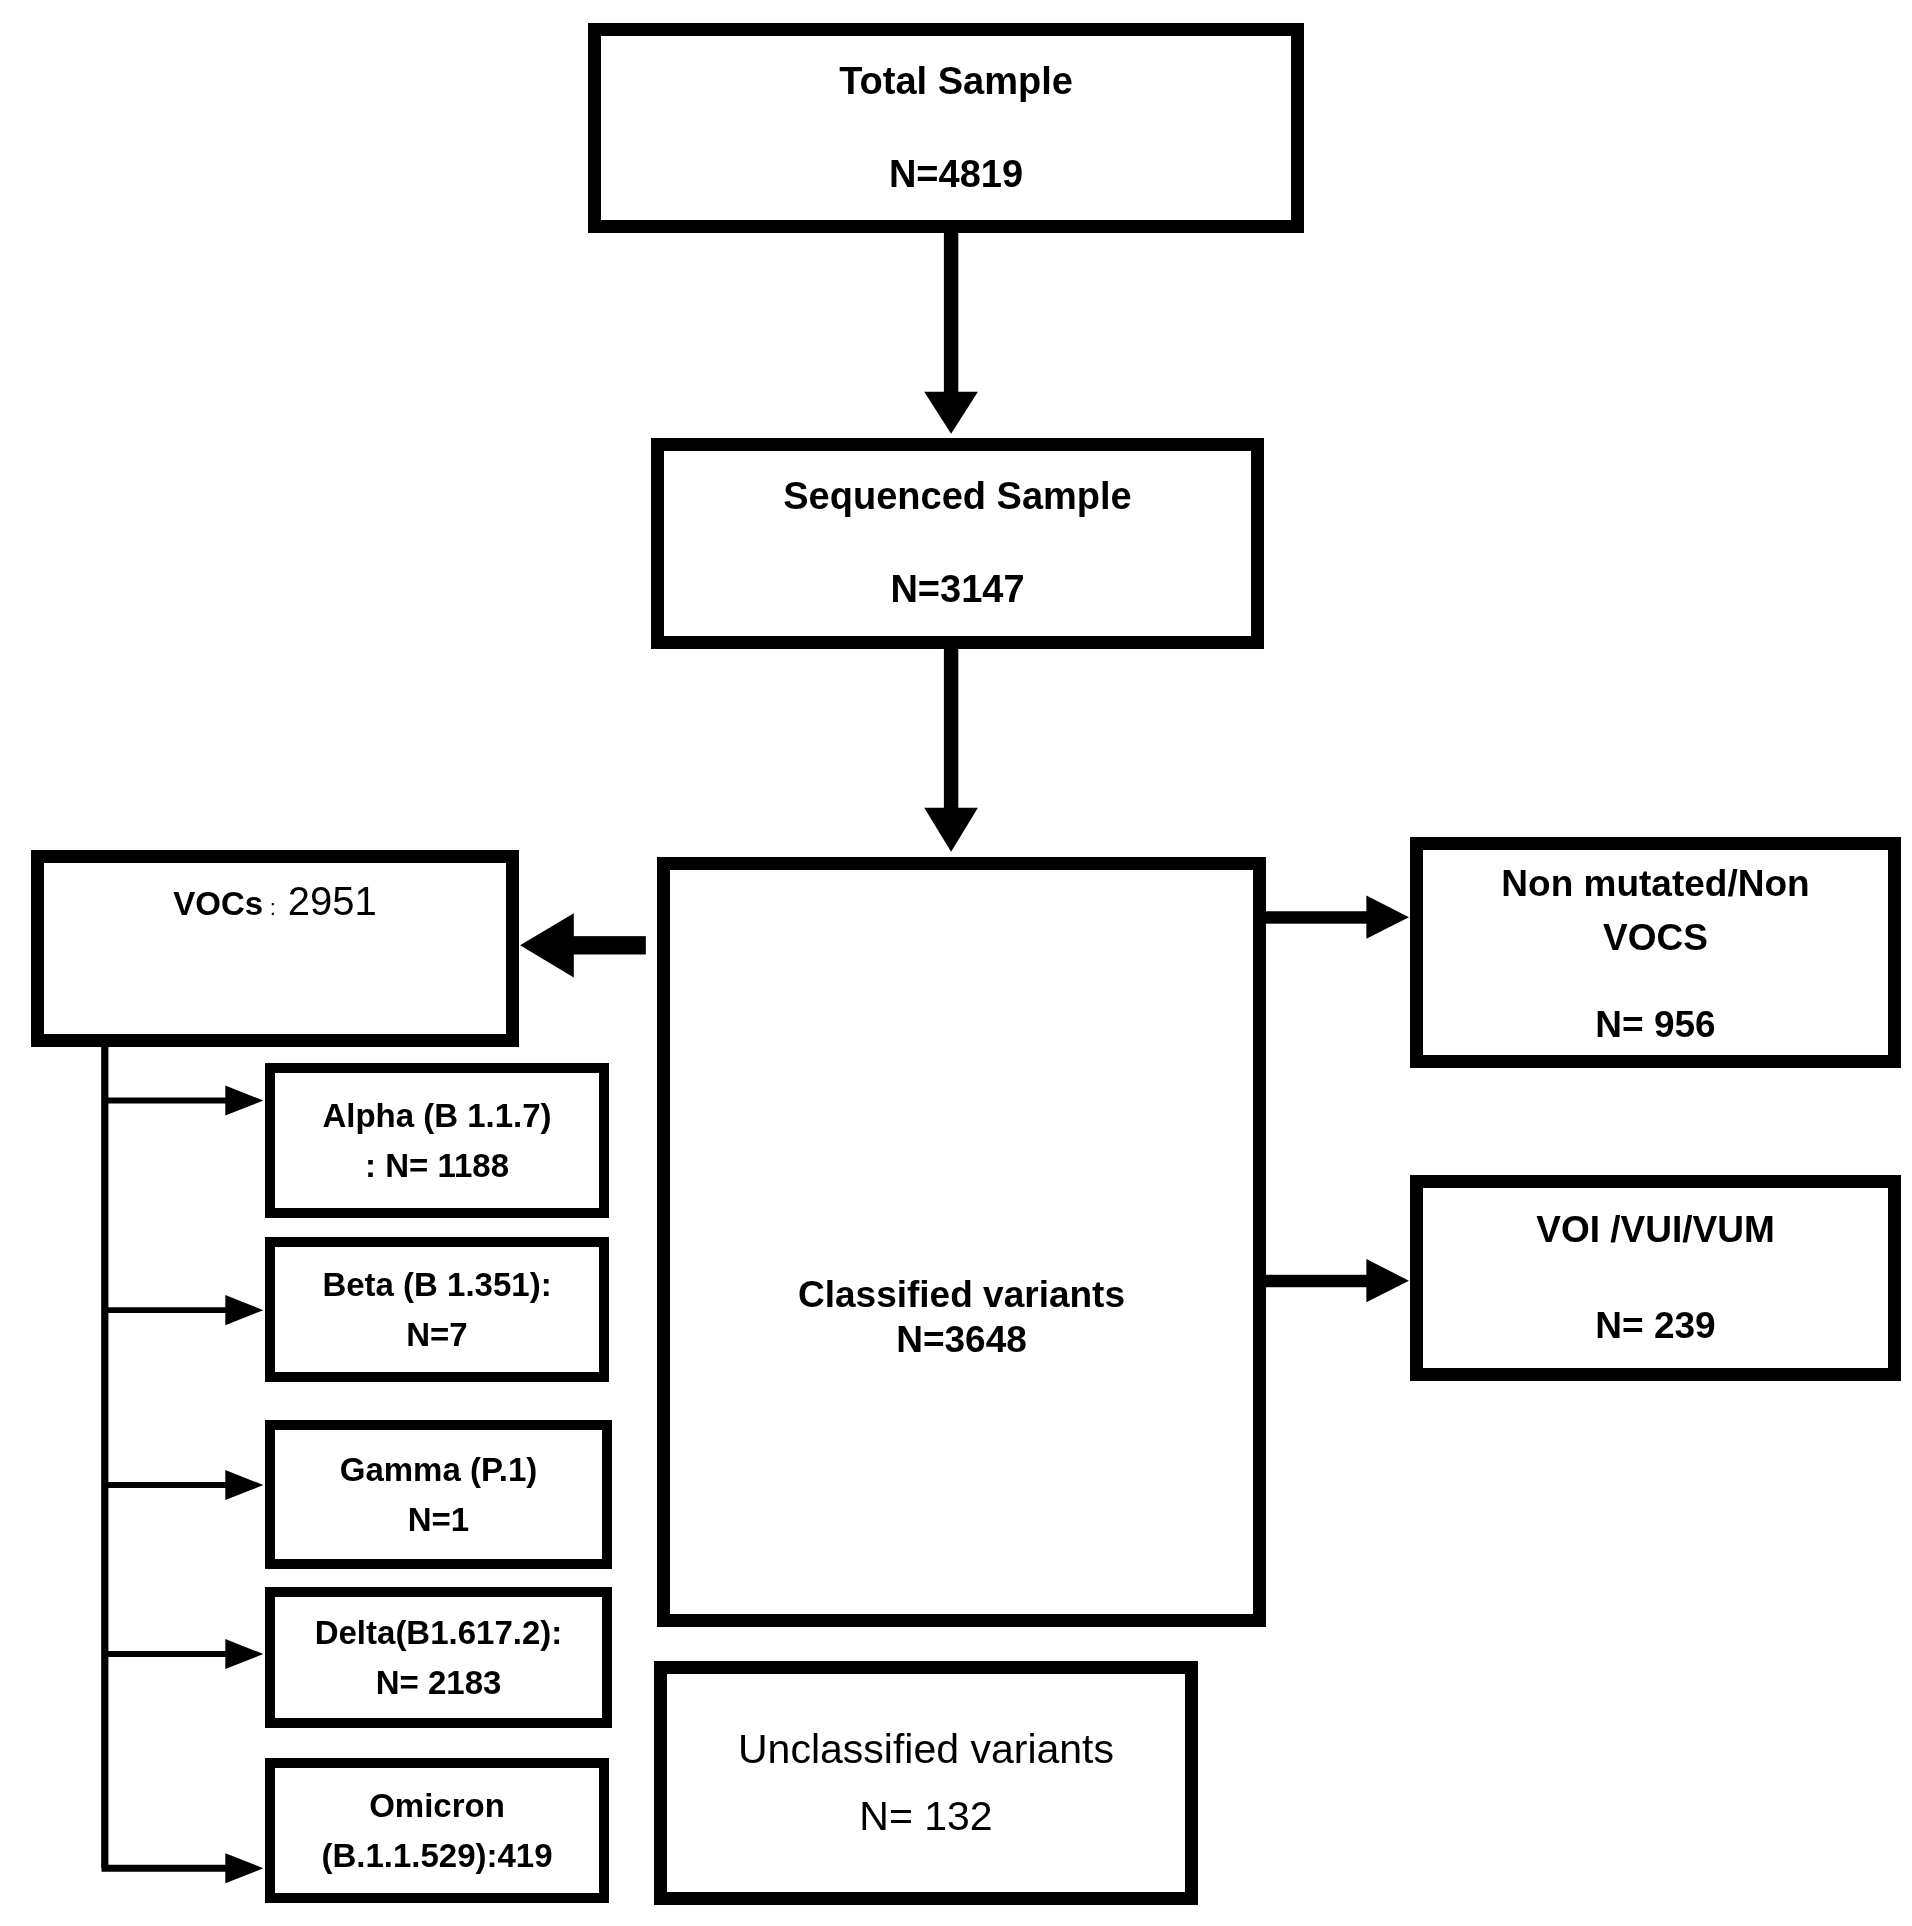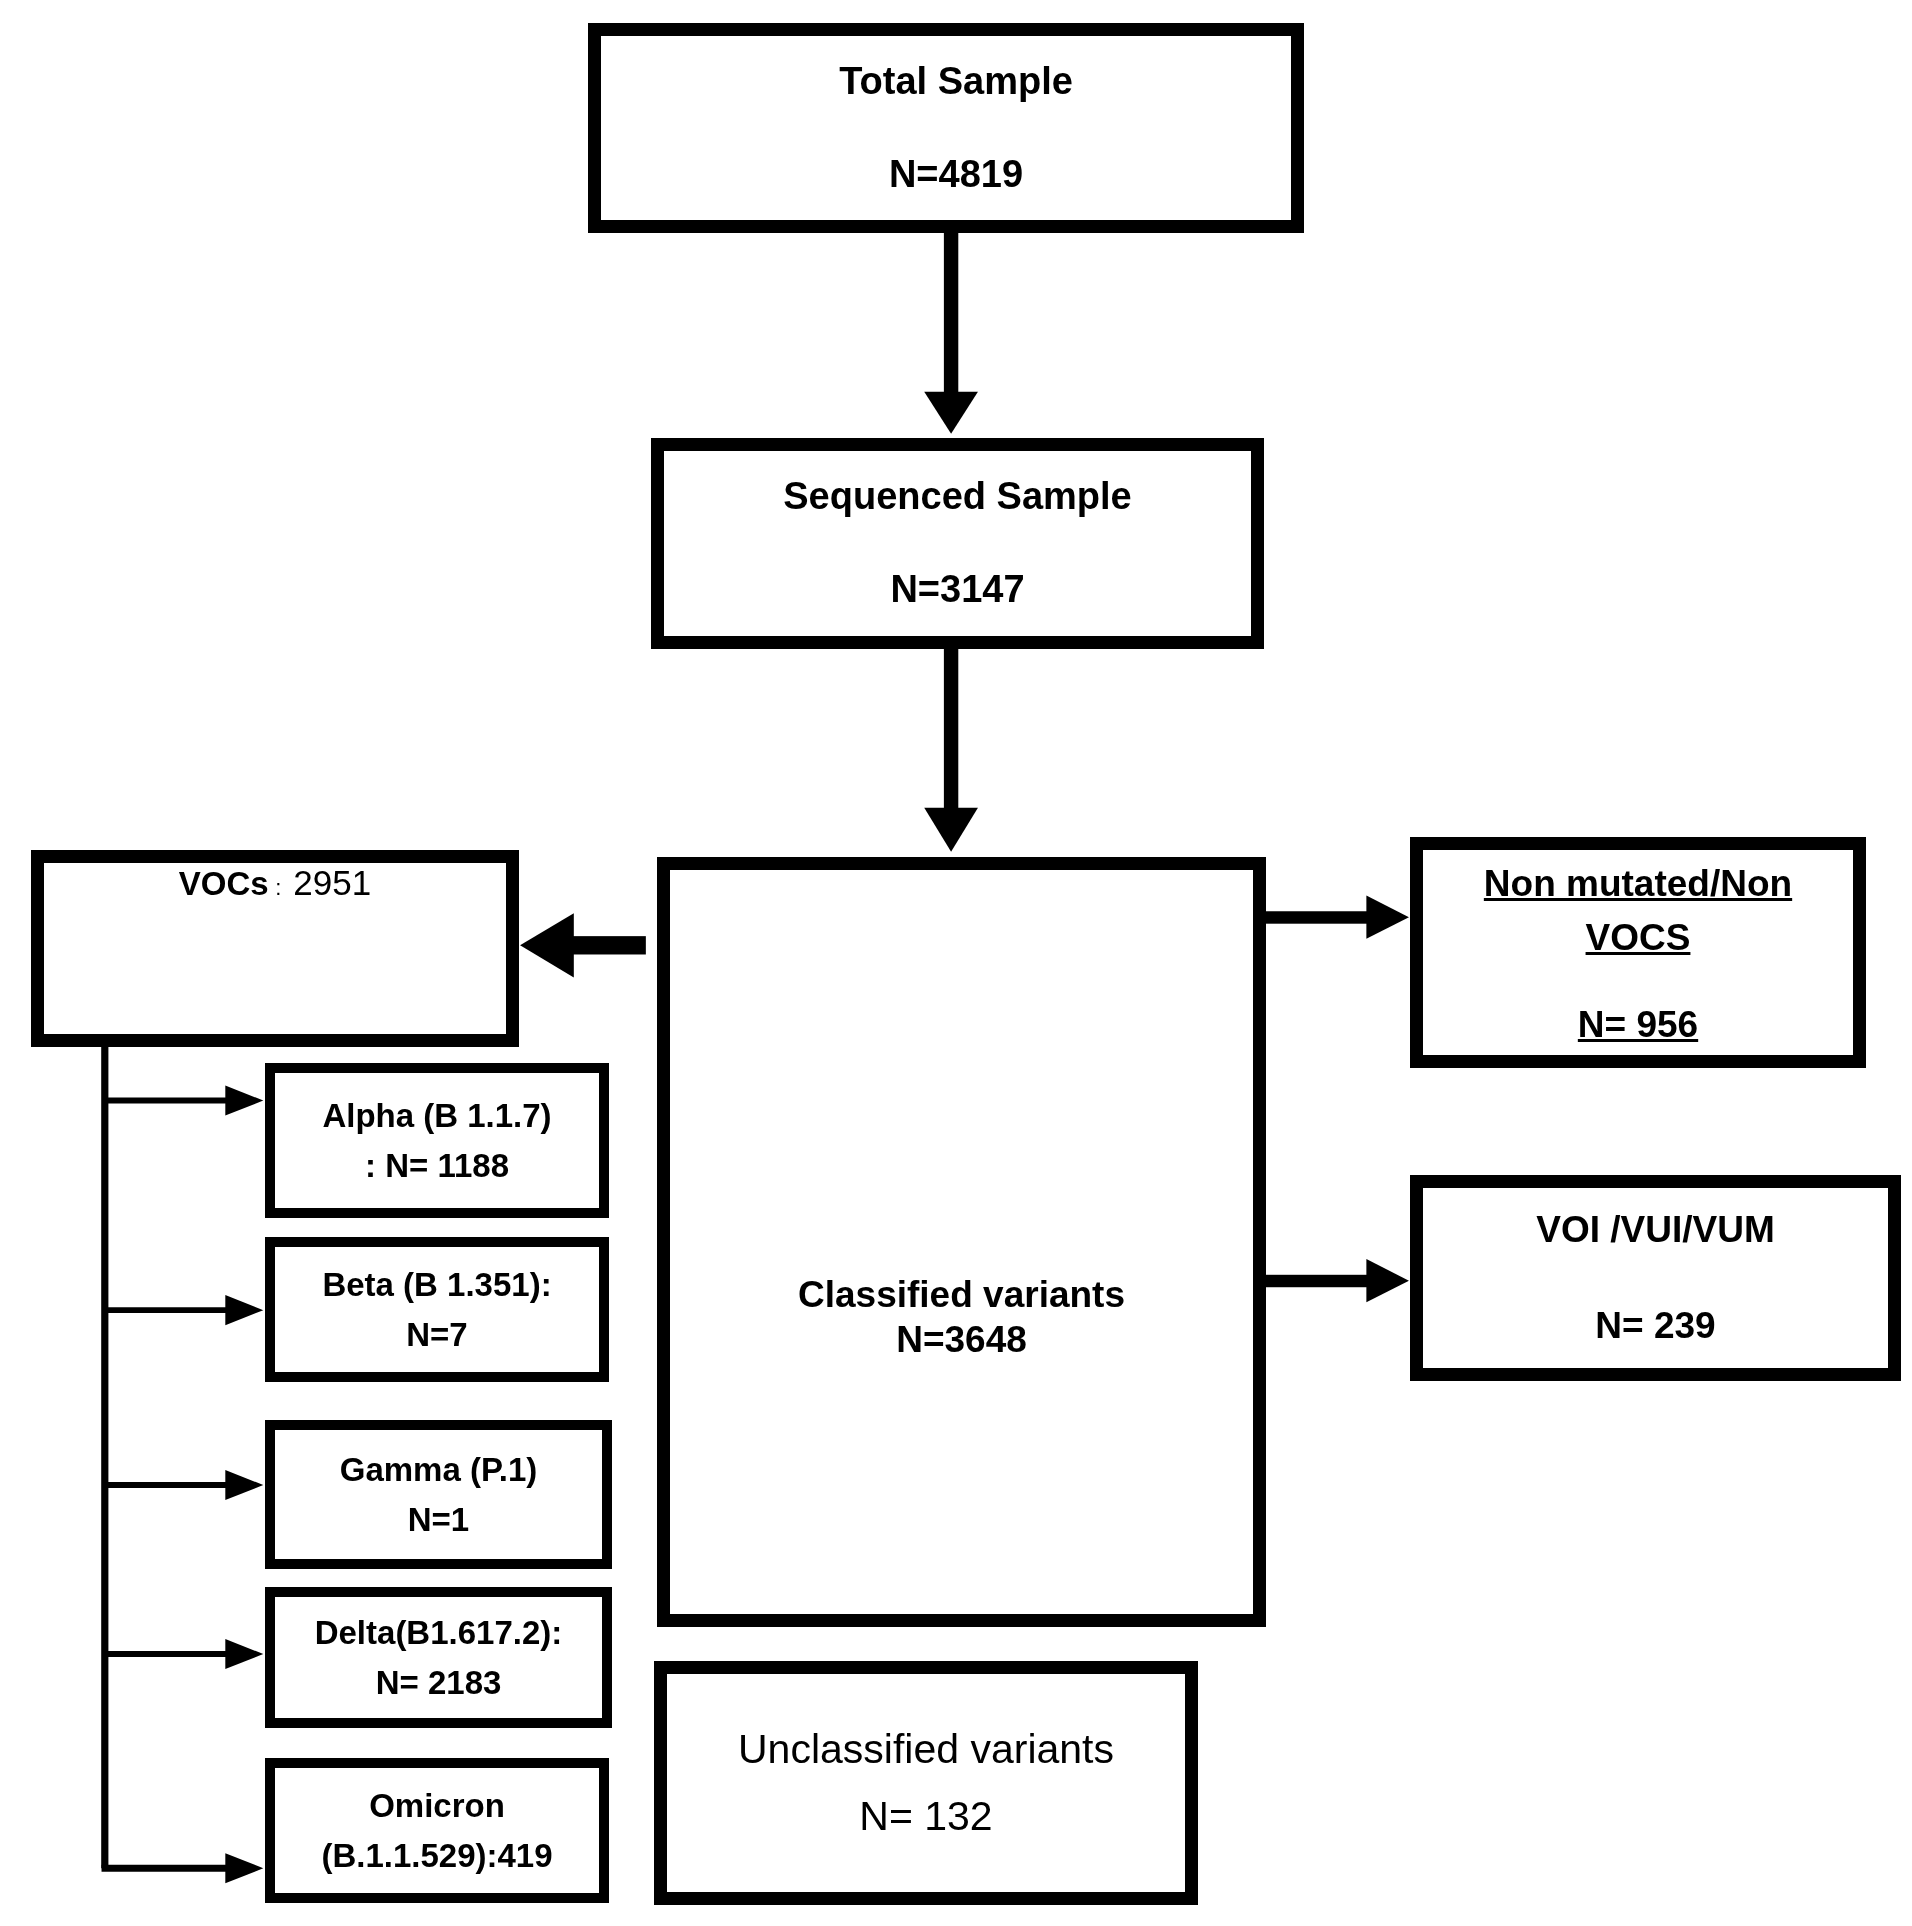--- a/index.html
+++ b/index.html
@@ -27,21 +27,21 @@
   .gap70{row-gap:47px;}
   .gap52{}
   .gap60{row-gap:39px;}
   .gap75{row-gap:51px;}
   .classified-box{padding-top:151px;}
   .wrap-title{max-width:367px;line-height:1.45;}
   .sub .lbl-sub{font-weight:700;font-size:33px;line-height:1.5;}
   .vocs-row{flex-direction:row;align-items:baseline;justify-content:center;}
   .vocs-label{font-weight:700;font-size:33px;}
   .vocs-colon{font-weight:400;font-size:22px;margin:0 11.8px 0 6.6px;}
-  .vocs-count{font-weight:400;font-size:35px;}
+  .vocs-count{font-weight:400;font-size:40px;margin-top:16px;}
   .unclassified-box{row-gap:17px;}
   .lbl-light{font-weight:400;font-size:41px;line-height:1.2;}
 </style>
 </head>
 <body>
 
 <div class="canvas">
 
   <svg class="arrows" viewBox="0 0 2919 2940">
 
@@ -114,21 +114,21 @@
     <div class="lbl-mid">Classified variants</div>
     <div class="lbl-mid">N=3648</div>
   </div>
 
   <div class="box vocs-row" style="left:31px;top:850px;width:488px;height:197px;">
     <span class="vocs-label">VOCs</span>
     <span class="vocs-colon">:</span>
     <span class="vocs-count">2951</span>
   </div>
 
-  <div class="box gap60" style="left:1410px;top:837px;width:456px;height:231px;text-decoration:underline;">
+  <div class="box gap60" style="left:1410px;top:837px;width:491px;height:231px;">
     <div class="lbl-mid wrap-title">Non mutated/Non VOCS</div>
     <div class="lbl-mid">N= 956</div>
   </div>
 
   <div class="box gap75" style="left:1410px;top:1175px;width:491px;height:206px;">
     <div class="lbl-mid">VOI /VUI/VUM</div>
     <div class="lbl-mid">N= 239</div>
   </div>
 
   <div class="box unclassified-box" style="left:654px;top:1661px;width:544px;height:244px;">

